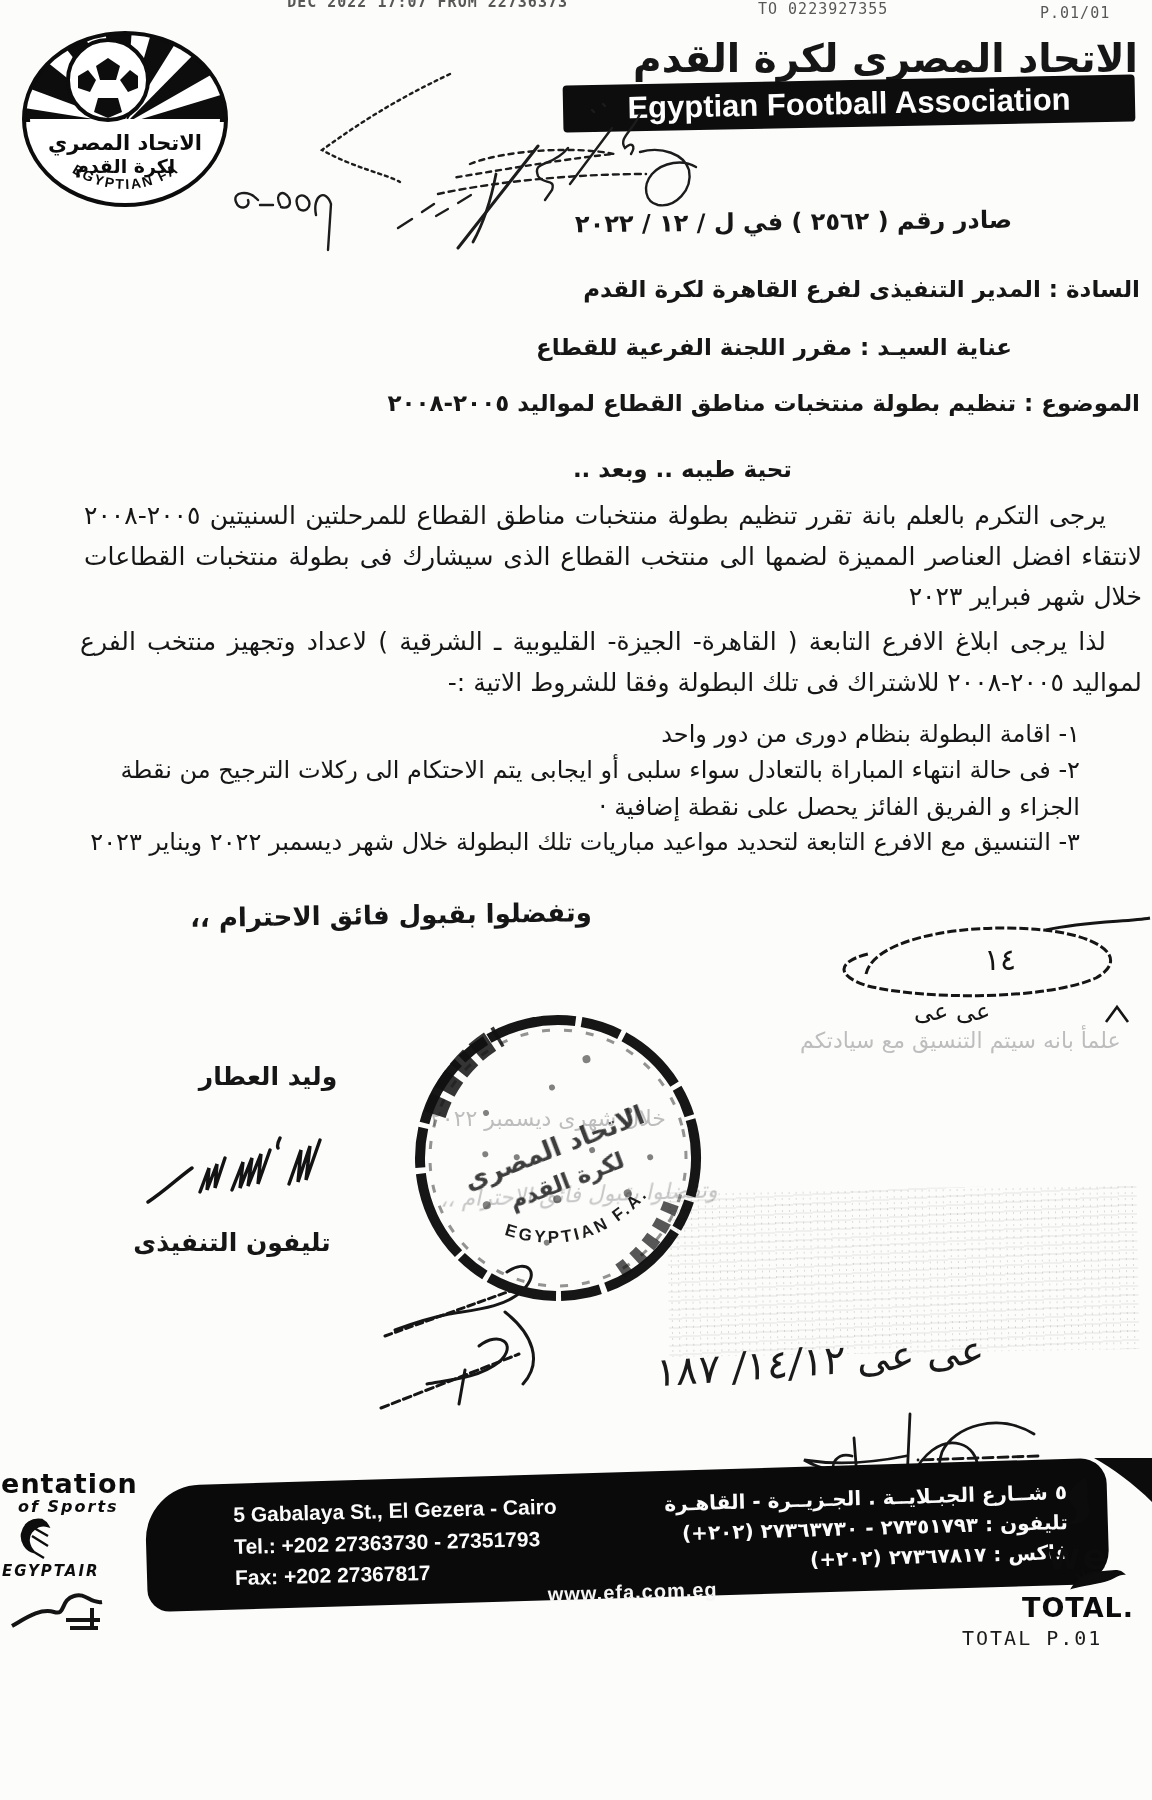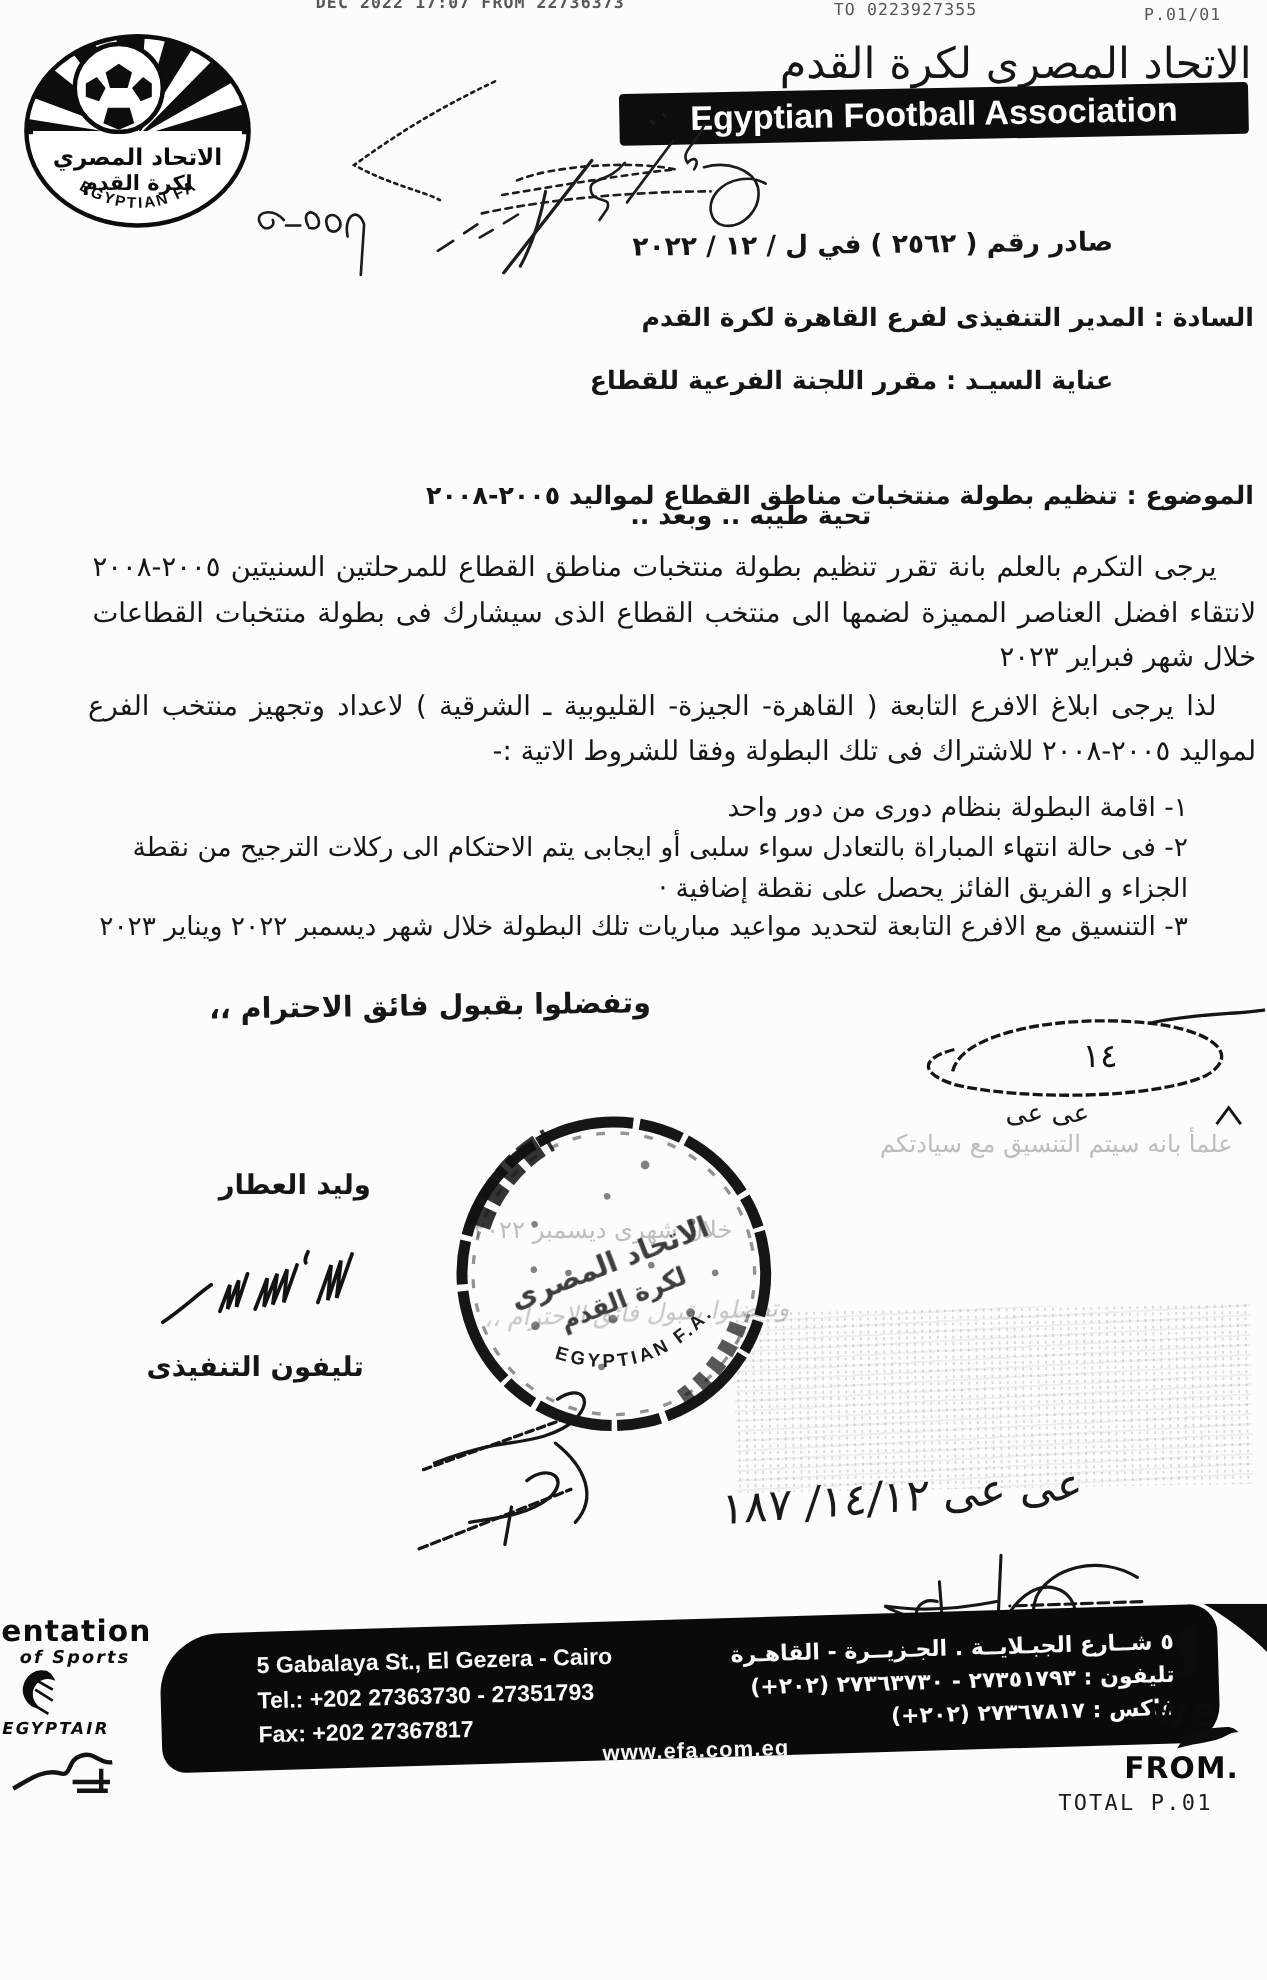--- a/index.html
+++ b/index.html
@@ -4,21 +4,21 @@
 <style>
   html,body{margin:0;padding:0;background:#e8e8e8;}
   .page{position:relative;width:1152px;height:1800px;background:#fcfcfb;overflow:hidden;
         font-family:"DejaVu Sans",sans-serif;color:#161616;margin:0 auto;}
   .abs{position:absolute;}
   .mono{font-family:"DejaVu Sans Mono",monospace;}
   .ar{direction:rtl;font-family:"DejaVu Sans",sans-serif;}
   .fax{font-size:15px;color:#2e2e2e;opacity:.8;letter-spacing:1px;}
   .faxclip{height:12px;overflow:hidden;}
   .faxclip div{margin-top:-7px;font-weight:bold;}
-  .title-ar{font-size:39px;font-weight:normal;letter-spacing:-1px;}
+  .title-ar{font-size:39px;font-weight:bold;letter-spacing:-1px;}
   .enbar{background:#0d0d0d;color:#fdfdfd;text-align:center;font-size:31px;font-weight:600;
          line-height:47px;border-radius:4px;transform:rotate(-1.1deg);font-family:"Liberation Sans",sans-serif;}
   .h-bold{font-weight:bold;font-size:23px;white-space:nowrap;}
   .serial{font-weight:bold;font-size:24px;white-space:nowrap;transform:rotate(-.6deg);}
   .body-text{font-size:25px;line-height:1.62;text-align:justify;}
   .list-item{font-size:24px;line-height:1.55;}
   .closing{font-weight:bold;font-size:26px;transform:rotate(-.8deg);}
   .signer{font-weight:bold;font-size:25px;}
   .ghost{color:#bdbdbd;filter:blur(.6px);font-size:22px;white-space:nowrap;}
   .ghost.i{font-style:italic;color:#c6c6c6;}
@@ -108,21 +108,21 @@
       <path d="M258,176 l14,-9 m10,-7 l12,-8"></path>
     </g>
   </svg>
 
   
   <div class="abs ar serial" style="right:140px;top:208px;">صادر رقم ( ٢٥٦٢ ) في ل / ١٢ / ٢٠٢٢</div>
 
   
   <div class="abs ar h-bold" style="right:140px;top:334px;">عناية السيـد :  مقرر اللجنة الفرعية للقطاع</div>
   <div class="abs ar h-bold" style="right:12px;top:276px;">السادة : المدير التنفيذى لفرع القاهرة  لكرة القدم</div>
-  <div class="abs ar h-bold" style="right:12px;top:390px;margin-top:48px;">الموضوع : تنظيم بطولة منتخبات مناطق القطاع لمواليد ٢٠٠٥-٢٠٠٨</div>
+  <div class="abs ar h-bold" style="right:12px;top:390px;">الموضوع : تنظيم بطولة منتخبات مناطق القطاع لمواليد ٢٠٠٥-٢٠٠٨</div>
   <div class="abs ar h-bold" style="right:360px;top:456px;">تحية طيبه ..   وبعد ..</div>
 
   
   <div class="abs ar body-text" style="right:10px;top:496px;width:1058px;text-indent:36px;">يرجى التكرم بالعلم بانة تقرر تنظيم بطولة منتخبات مناطق القطاع للمرحلتين السنيتين ٢٠٠٥-٢٠٠٨ لانتقاء افضل العناصر المميزة لضمها الى منتخب القطاع الذى سيشارك فى بطولة منتخبات القطاعات خلال شهر فبراير ٢٠٢٣</div>
   <div class="abs ar body-text" style="right:10px;top:622px;width:1062px;text-indent:36px;">لذا يرجى ابلاغ الافرع التابعة ( القاهرة- الجيزة- القليوبية ـ الشرقية ) لاعداد وتجهيز منتخب الفرع لمواليد ٢٠٠٥-٢٠٠٨ للاشتراك فى تلك البطولة وفقا للشروط الاتية :-</div>
 
   
   <div class="abs ar list-item" style="right:72px;top:716px;width:1010px;">١- اقامة البطولة بنظام دورى من دور واحد</div>
   <div class="abs ar list-item" style="right:72px;top:752px;width:1010px;">٢- فى حالة انتهاء المباراة بالتعادل سواء سلبى أو ايجابى يتم الاحتكام الى ركلات الترجيح من نقطة الجزاء و الفريق الفائز يحصل على نقطة إضافية ·</div>
   <div class="abs ar list-item" style="right:72px;top:824px;width:1010px;">٣- التنسيق مع الافرع التابعة لتحديد مواعيد مباريات تلك البطولة خلال شهر ديسمبر ٢٠٢٢ ويناير ٢٠٢٣</div>
@@ -250,19 +250,19 @@
   <div class="abs sponsor" style="left:1018px;top:1478px;width:120px;text-align:center;">
     <svg width="46" height="58" viewBox="0 0 46 58" style="margin:0 auto;">
       <path d="M30,0 C14,8 10,20 18,28 C24,34 22,42 12,46 C26,48 38,40 34,28 C30,18 36,8 30,0 Z" fill="#0c0c0c"></path>
     </svg>
     <div class="we-word">we</div>
   </div>
   <div class="abs sponsor" style="left:1022px;top:1566px;width:130px;">
     <svg width="60" height="26" viewBox="0 0 60 26" style="margin-left:46px;">
       <path d="M4,22 C10,12 20,6 32,6 C42,6 50,2 56,8 C50,8 46,12 40,14 C30,18 16,18 4,22 Z M8,8 l6,6 M14,4 l4,8" fill="#0d0d0d" stroke="#0d0d0d" stroke-width="1.6"></path>
     </svg>
-    <div class="puma-word">FROM.</div>
+    <div class="puma-word">TOTAL.</div>
   </div>
 
   
   <div class="abs mono" style="left:962px;top:1626px;font-size:20px;letter-spacing:2px;color:#1c1c1c;">TOTAL P.01</div>
 
 </div>
 
 </body></html>

